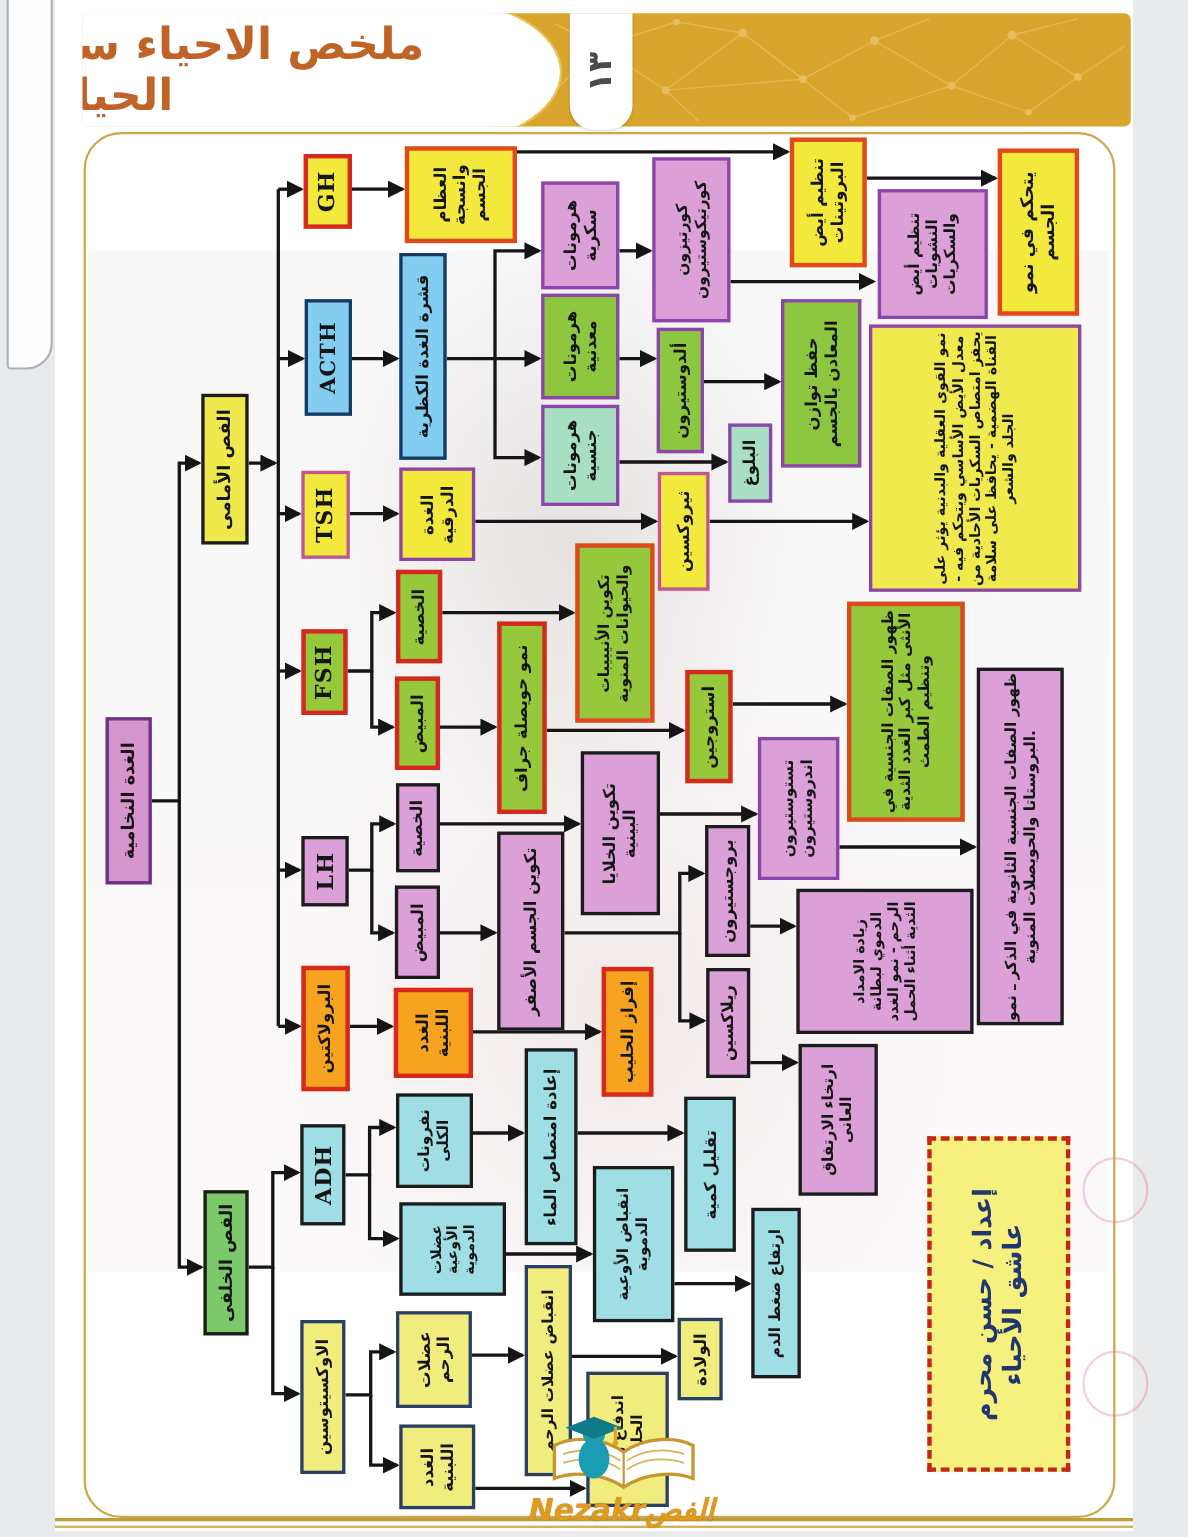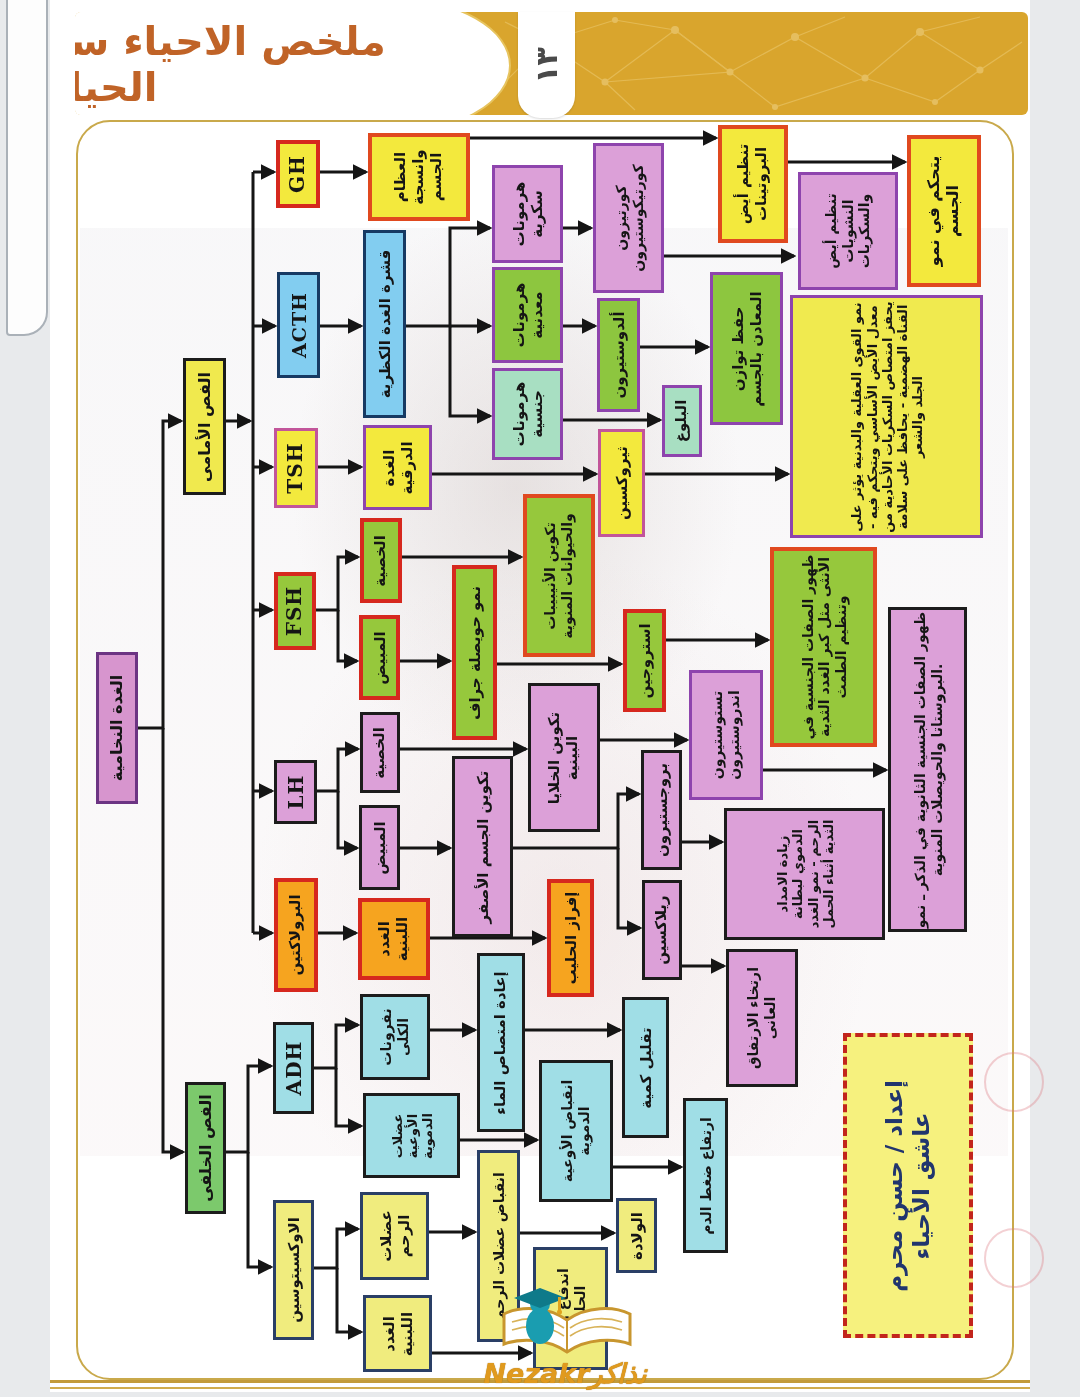--- a/index.html
+++ b/index.html
@@ -341,17 +341,17 @@
       <path d="M75,38 L75,70" stroke="#c8962e" stroke-width="2"></path>
       <path d="M20,40 C38,34 58,36 72,46 M20,48 C38,42 58,44 72,54" stroke="#d8b258" stroke-width="1.6" fill="none"></path>
       <path d="M130,40 C112,34 92,36 78,46 M130,48 C112,42 92,44 78,54" stroke="#d8b258" stroke-width="1.6" fill="none"></path>
       <ellipse cx="48" cy="44" rx="14" ry="18" fill="#1a9db0"></ellipse>
       <circle cx="48" cy="22" r="10" fill="#1a9db0"></circle>
       <polygon points="22,16 48,6 74,16 48,26" fill="#0e7a8a"></polygon>
       <rect x="66" y="15" width="3" height="14" fill="#e0a31d"></rect>
       <circle cx="67.5" cy="30" r="2.5" fill="#e0a31d"></circle>
     </svg>
     <div id="watermark-text">
-      <span>Nezakr</span><span>نذاكر</span>
+      <span>Nezakr</span><span>الفص</span>
     </div>
   </div>
 
 </div>
 
 </body></html>

